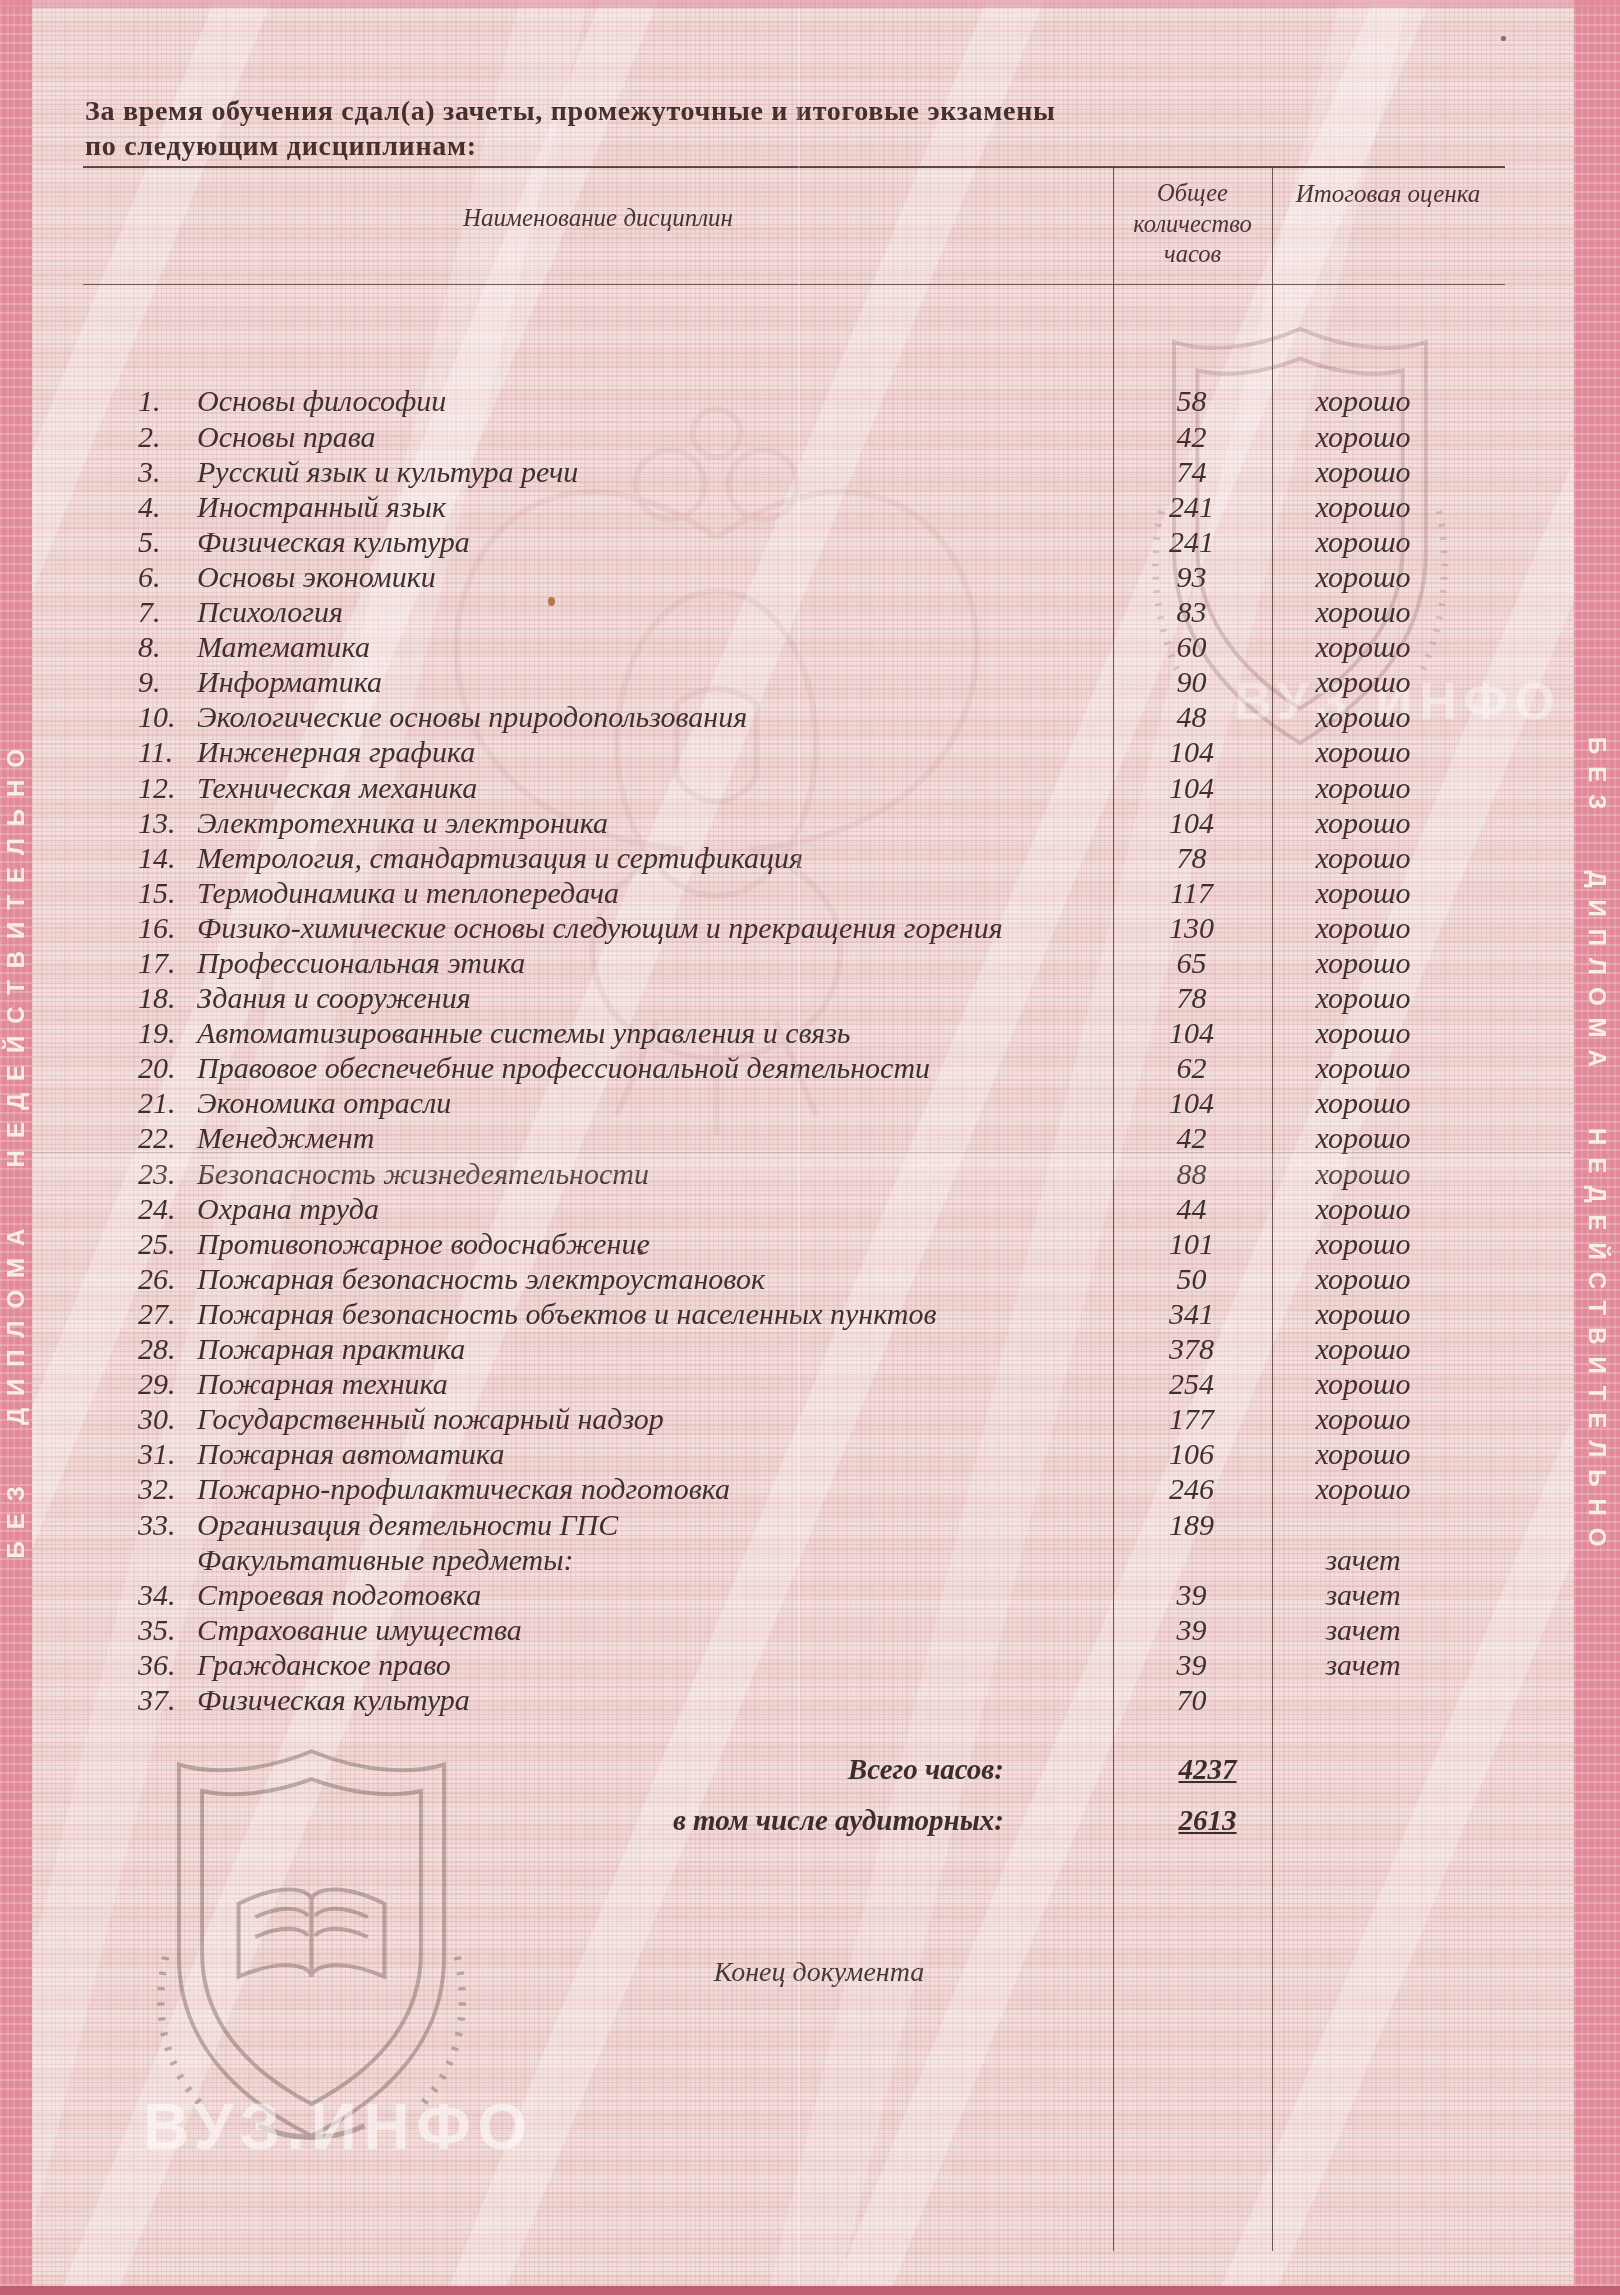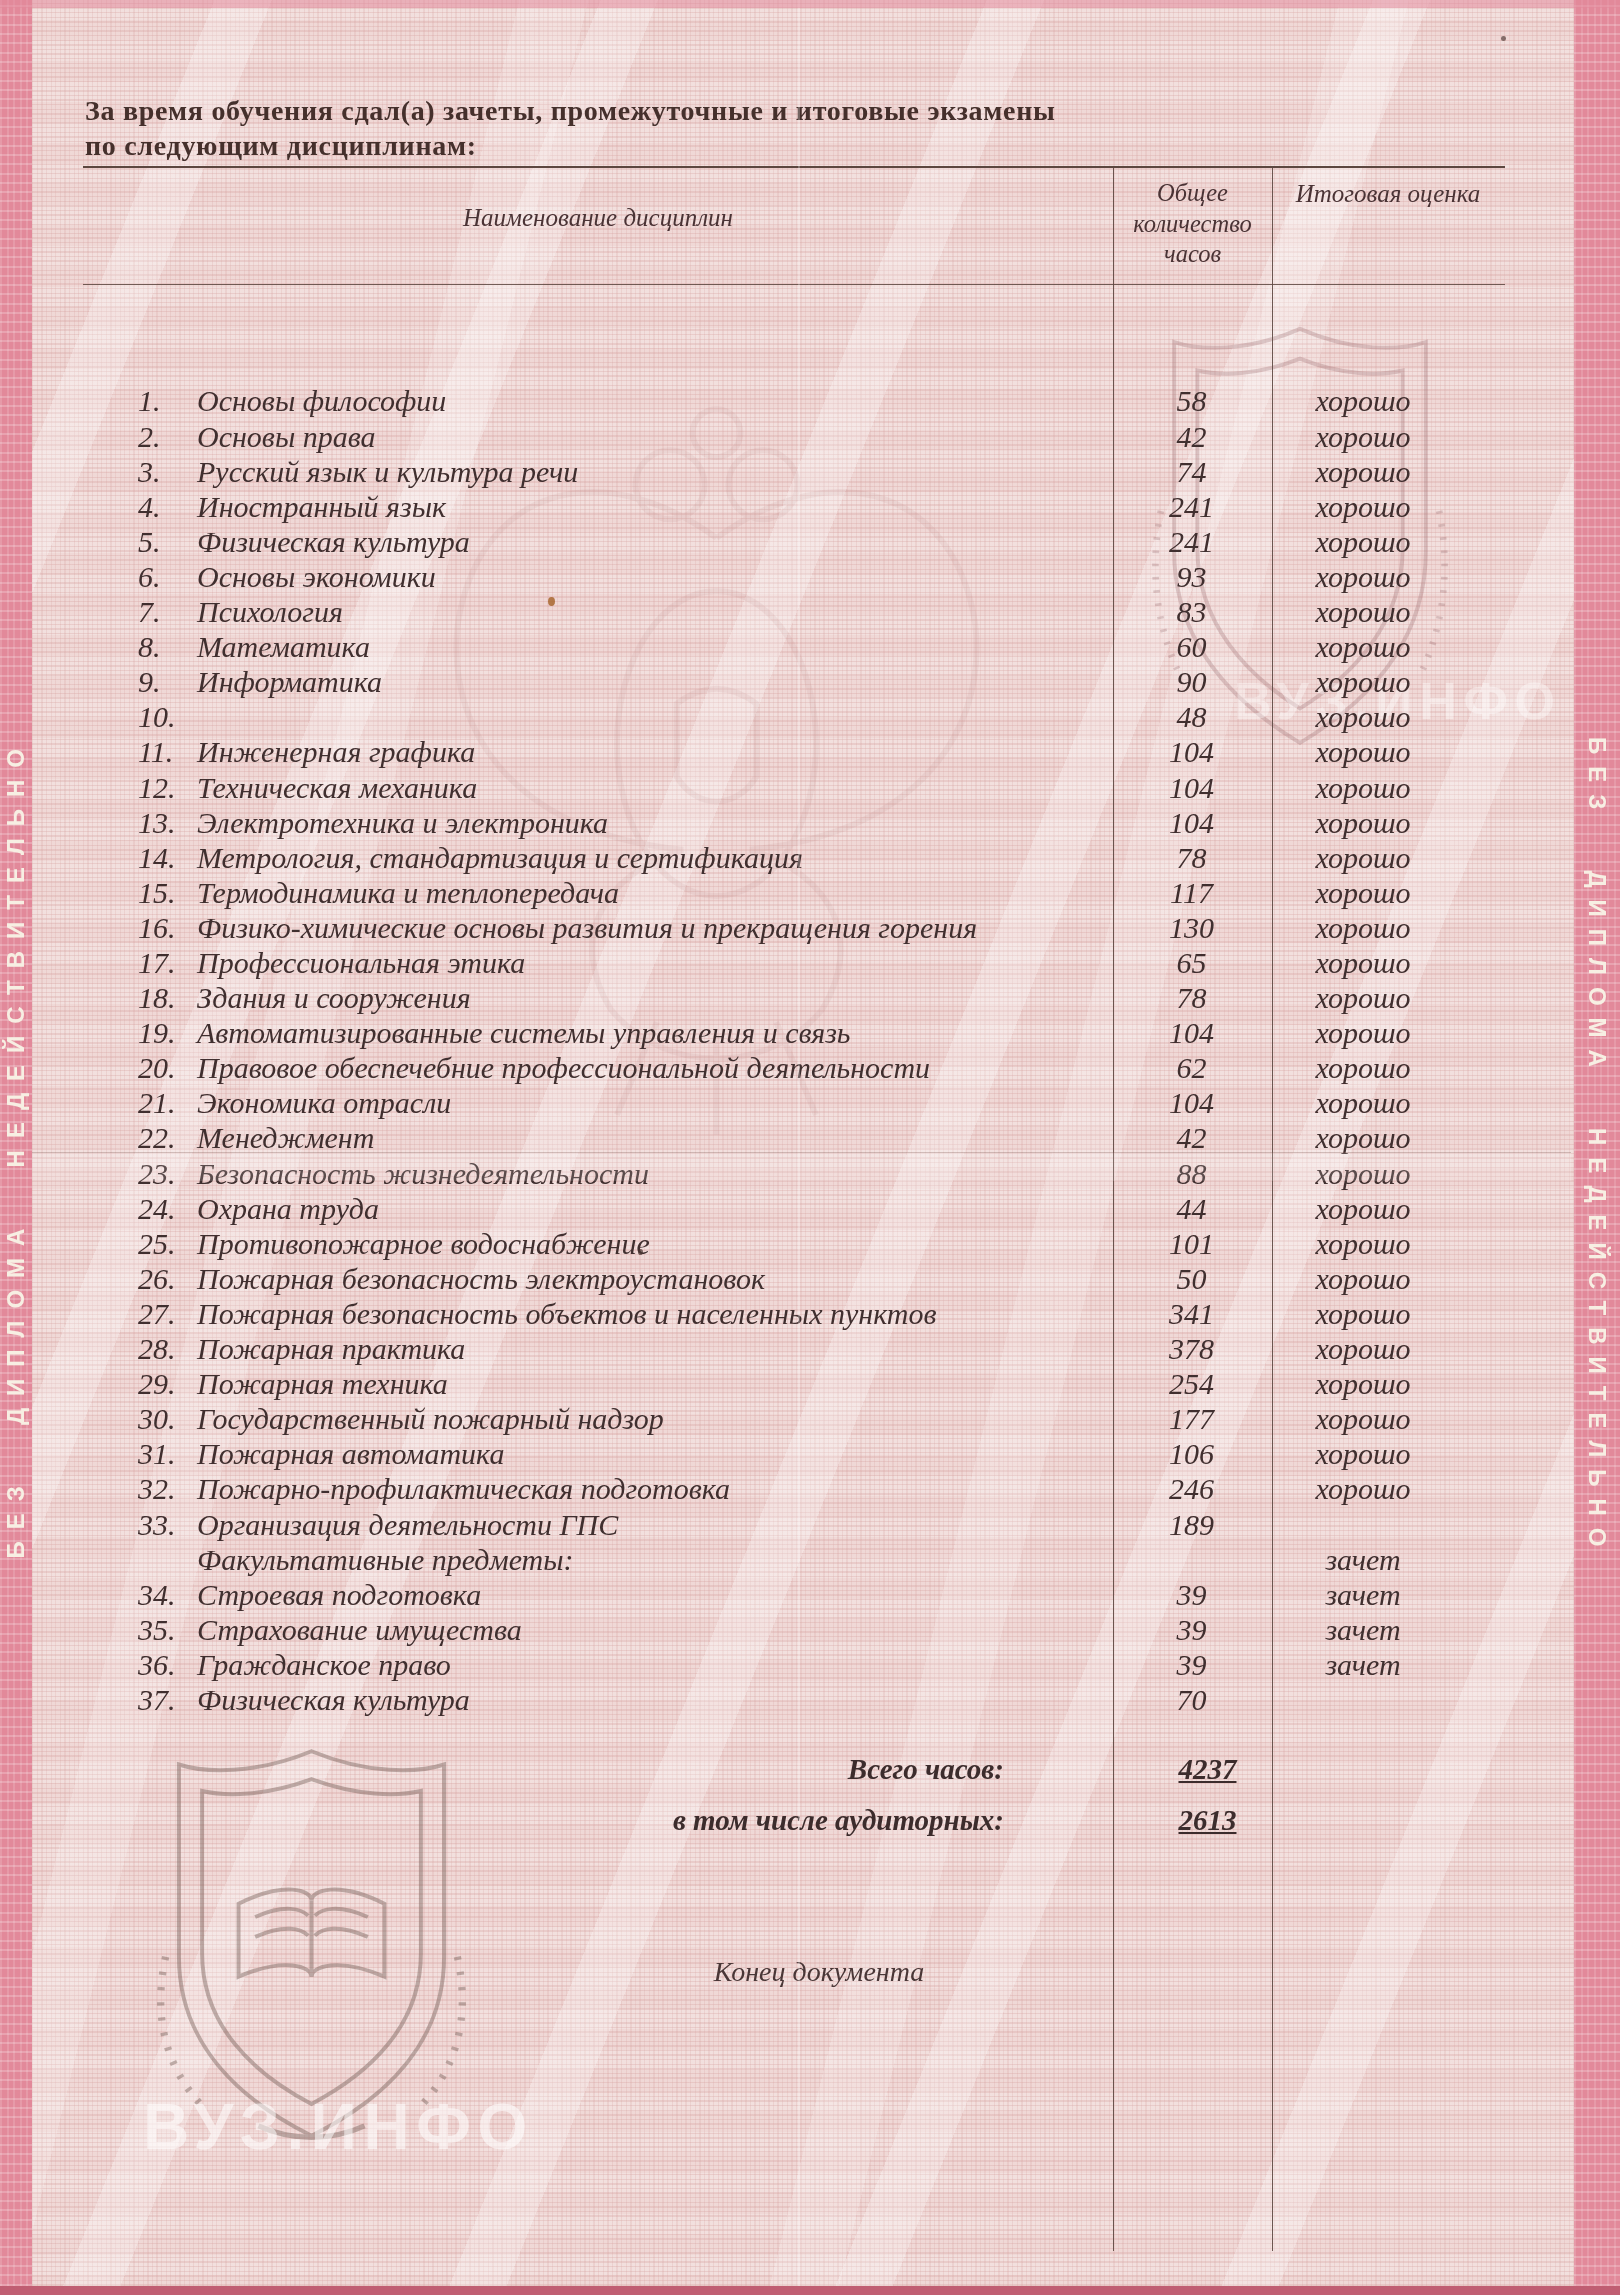--- a/index.html
+++ b/index.html
@@ -204,20 +204,21 @@
         <span class="rgrade">хорошо</span>
       </div>
       <div class="row" style="top: 664px;">
         <span class="rnum">9.</span>
         <span class="rname">Информатика</span>
         <span class="rhours">90</span>
         <span class="rgrade">хорошо</span>
       </div>
       <div class="row" style="top: 699px;">
         <span class="rnum">10.</span>
+        <span class="rname">Экологические основы природопользования</span>
         <span class="rhours">48</span>
         <span class="rgrade">хорошо</span>
       </div>
       <div class="row" style="top: 734px;">
         <span class="rnum">11.</span>
         <span class="rname">Инженерная графика</span>
         <span class="rhours">104</span>
         <span class="rgrade">хорошо</span>
       </div>
       <div class="row" style="top: 770px;">
@@ -239,21 +240,21 @@
         <span class="rgrade">хорошо</span>
       </div>
       <div class="row" style="top: 875px;">
         <span class="rnum">15.</span>
         <span class="rname">Термодинамика и теплопередача</span>
         <span class="rhours">117</span>
         <span class="rgrade">хорошо</span>
       </div>
       <div class="row" style="top: 910px;">
         <span class="rnum">16.</span>
-        <span class="rname">Физико-химические основы развития и прекращения горения</span>
+        <span class="rname">Физико-химические основы следующим и прекращения горения</span>
         <span class="rhours">130</span>
         <span class="rgrade">хорошо</span>
       </div>
       <div class="row" style="top: 945px;">
         <span class="rnum">17.</span>
         <span class="rname">Профессиональная этика</span>
         <span class="rhours">65</span>
         <span class="rgrade">хорошо</span>
       </div>
       <div class="row" style="top: 980px;">

